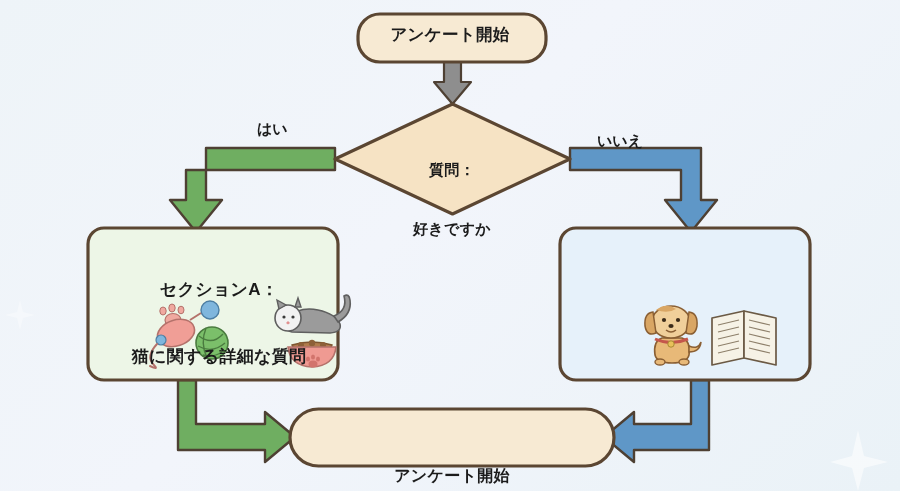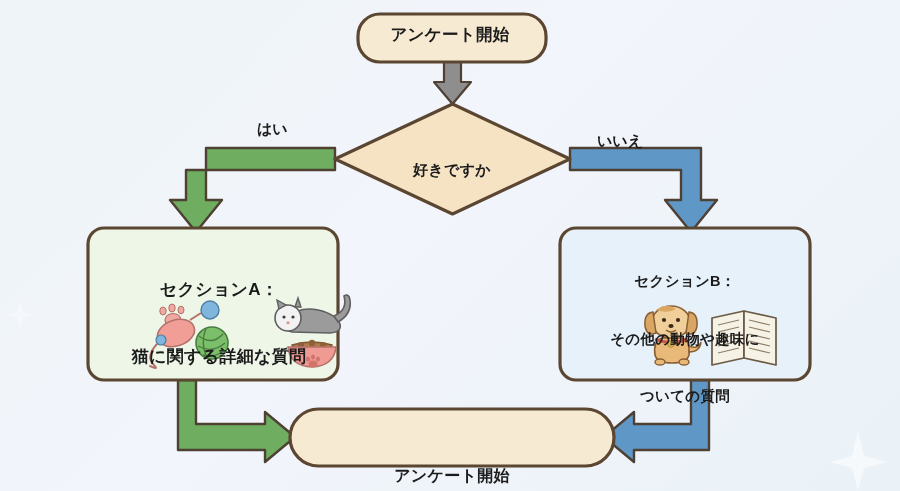--- a/index.html
+++ b/index.html
@@ -247,33 +247,29 @@
 
     <g>
       <rect x="290" y="409" width="324" height="57" rx="28.5" ry="28.5" fill="#f7ead3" stroke="#5b4632" stroke-width="3.2"></rect>
     </g>
 
   </svg>
 
   <div class="node-text" id="start-label">アンケート開始</div>
 
   <div class="node-text" id="decision-label">
+    <div>質問：</div>
     <div>好きですか</div>
   </div>
 
   <div class="node-text" id="sectionA-label">
     <div>セクションA：</div>
     <div>猫に関する詳細な質問</div>
   </div>
 
-  <div class="node-text" id="sectionB-label">
-    <div>セクションB：</div>
-    <div>その他の動物や趣味に</div>
-    <div>ついての質問</div>
-  </div>
 
   <div class="node-text" id="end-label">
     <div>アンケート開始</div>
     
   </div>
 
   <div class="edge-label" id="yes-label">はい</div>
 
   <div class="edge-label" id="no-label">いいえ</div>
 

